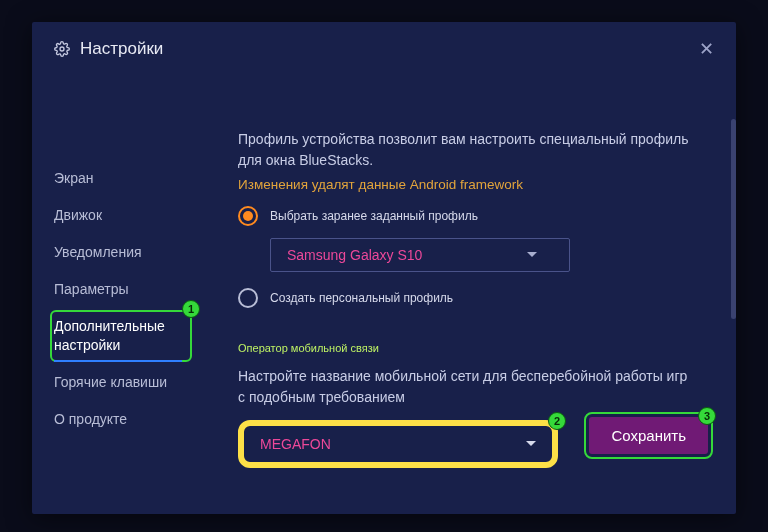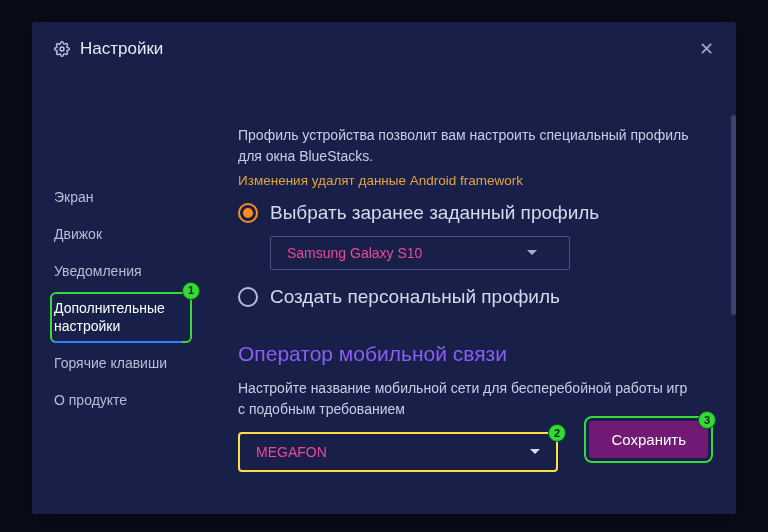--- a/index.html
+++ b/index.html
@@ -17,28 +17,28 @@
 .sidebar-item.active::after { content: ""; display: block; position: absolute; left: 22px; right: 28px; bottom: 2px; height: 2px; background: #2f7fff; }
 .active-highlight { position: absolute; inset: 2px 18px 2px 18px; border: 2px solid #35d93a; border-radius: 6px; pointer-events: none; }
 .content { flex: 1; padding: 0 6px 0 28px; position: relative; overflow: hidden; }
 .scroll-inner { position: relative; max-width: 460px; padding-top: 4px; }
 .desc { color: #c8cde6; font-size: 14px; line-height: 1.5; margin: 6px 0 6px 0; }
 .warning { color: #e2a43b; font-size: 13.5px; margin-bottom: 14px; }
 .radio-row { display: flex; align-items: center; gap: 12px; margin-bottom: 12px; }
 .radio-outer { width: 20px; height: 20px; border: 2px solid #b8bdd6; border-radius: 50%; display: flex; align-items: center; justify-content: center; flex-shrink: 0; }
 .radio-outer.selected { border-color: #ff8a1f; }
 .radio-inner { width: 10px; height: 10px; background: #ff8a1f; border-radius: 50%; }
-.radio-label { color: #d6d9eb; font-size: 19px; }
+.radio-label { color: #d6d9eb; font-size: 12px; }
 .select { background: transparent; border: 1px solid #4a538a; color: #ec4899; font-size: 14px; padding: 8px 32px 8px 16px; border-radius: 2px; position: relative; display: flex; align-items: center; justify-content: space-between; cursor: pointer; }
 .select-device { width: 300px; margin-left: 32px; margin-bottom: 16px; }
 .caret { width: 0; height: 0; border-left: 5px solid transparent; border-right: 5px solid transparent; border-top: 5px solid #a8aecf; }
 .section-divider { height: 22px; }
-.section-heading { color: #8b5cf6; font-size: 21px; font-weight: 500; margin-bottom: 12px; }
+.section-heading { color: #bef264; font-size: 11px; font-weight: 500; margin-bottom: 12px; }
 .operator-wrapper { position: relative; width: 320px; }
-.select-operator { width: 100%; border: 2px solid #fde047; border-radius: 4px; padding: 10px 16px; }
+.select-operator { width: 100%; border: 6px solid #fde047; border-radius: 12px; padding: 10px 16px; }
 .select-operator .caret { border-top-color: #d6d9eb; }
 .footer { position: absolute; right: 28px; bottom: 14px; }
 .save-wrapper { position: relative; }
 .save-btn { background: #701a75; color: #fff; border: none; padding: 10px 22px; font-size: 15px; border-radius: 3px; cursor: pointer; position: relative; }
 .save-highlight { position: absolute; inset: -5px; border: 2px solid #35d93a; border-radius: 8px; pointer-events: none; }
 .annotation-badge { position: absolute; width: 18px; height: 18px; background: #35d93a; border: 1.5px solid #0a5e0f; border-radius: 50%; color: #062d06; font-size: 11px; font-weight: 700; display: flex; align-items: center; justify-content: center; z-index: 50; }
 .badge-1 { top: -8px; right: 10px; }
 .badge-2 { top: -8px; right: -8px; }
 .badge-3 { top: -10px; right: -8px; }
 .scrollbar { position: absolute; right: 0; top: 0; width: 5px; height: 200px; background: #3a4270; border-radius: 3px; }
@@ -58,20 +58,21 @@
       <span class="title">Настройки</span>
     </div>
     <span class="close-icon">✕</span>
   </div>
 
   <div class="body">
     <div class="sidebar">
       <div class="sidebar-item">Экран</div>
       <div class="sidebar-item">Движок</div>
       <div class="sidebar-item">Уведомления</div>
+      <div class="sidebar-item">Параметры</div>
       <div class="sidebar-item active" style="position:relative;">
         <span>Дополнительные настройки</span>
         <span class="active-highlight"></span>
         <span class="annotation-badge badge-1">1</span>
       </div>
       <div class="sidebar-item">Горячие клавиши</div>
       <div class="sidebar-item">О продукте</div>
     </div>
 
     <div class="content">

